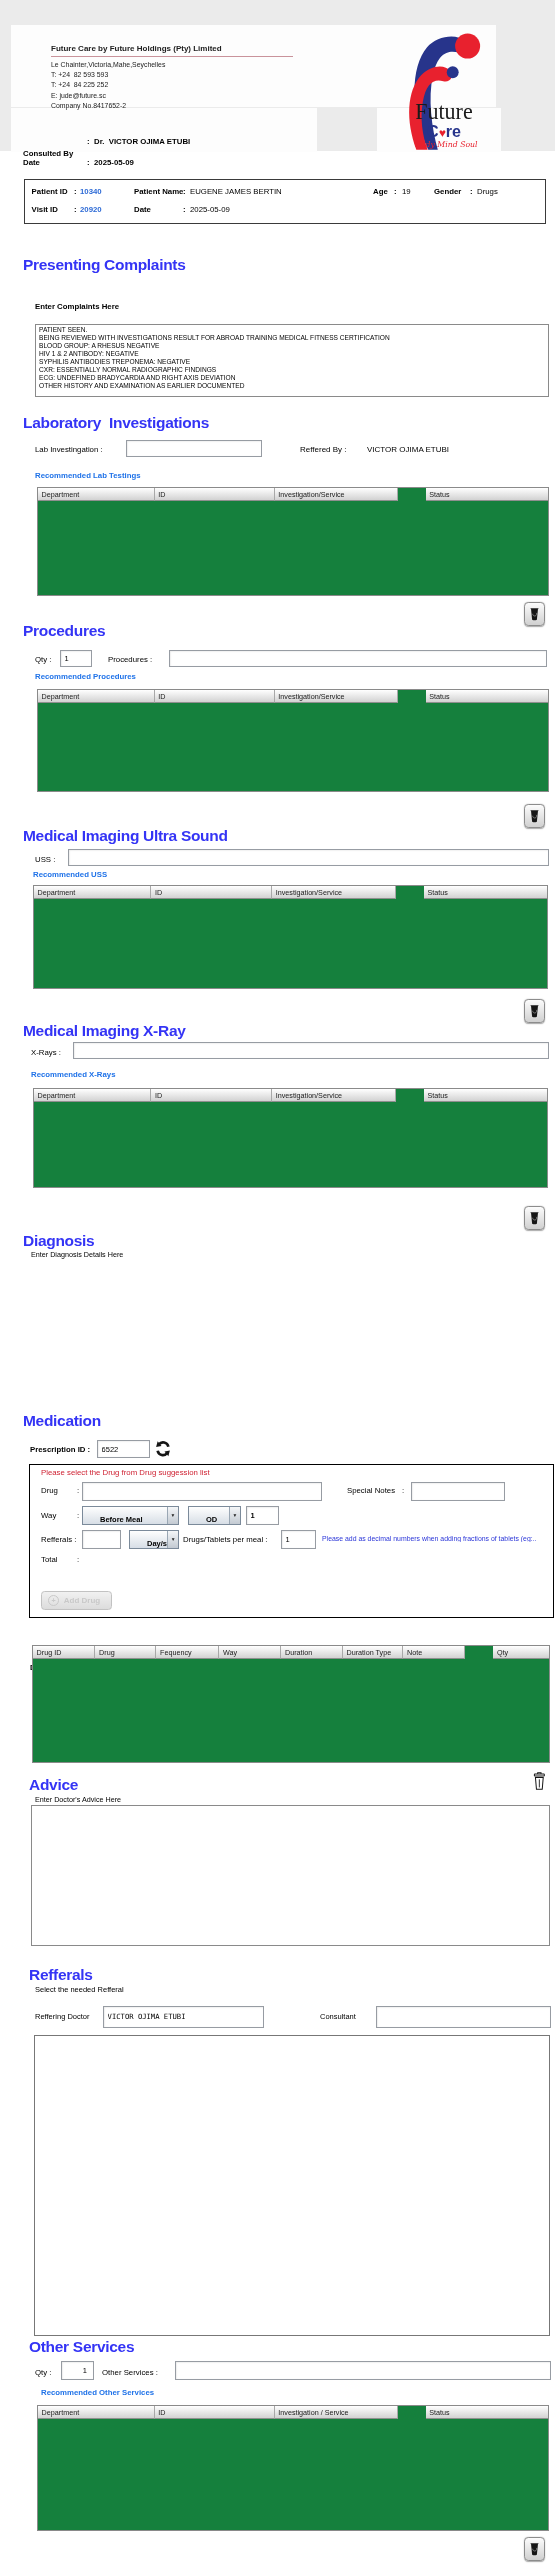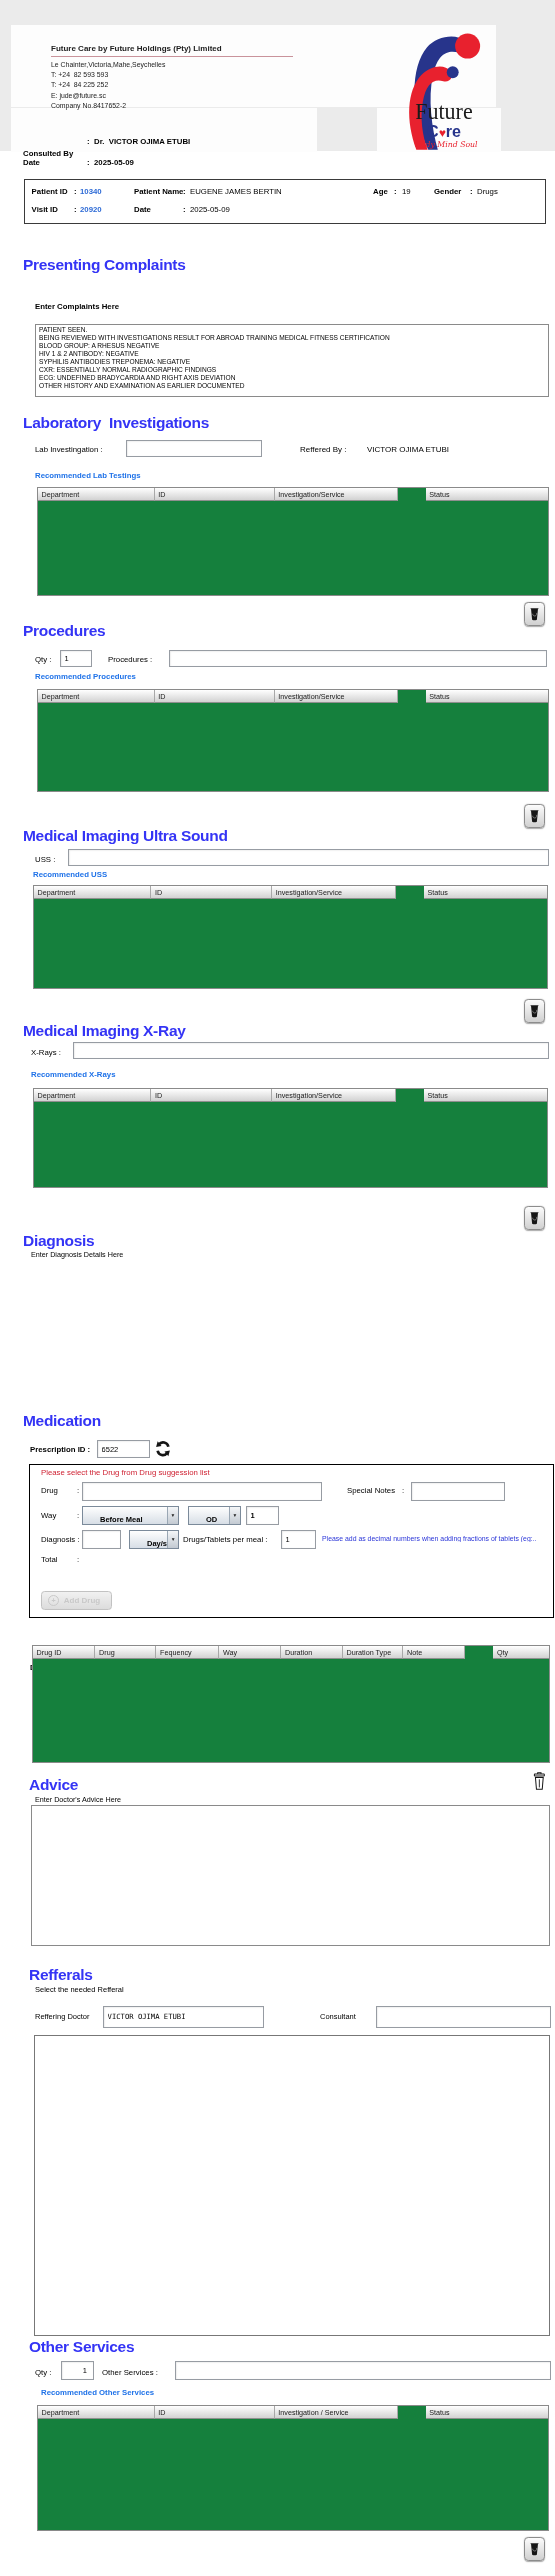--- a/index.html
+++ b/index.html
@@ -240,21 +240,21 @@
   <div class="combo" style="left:82px;top:1506px;width:97px;height:18.5px;">
     <span>Before Meal</span>
     <span class="arrowbtn">▼</span>
   </div>
   <div class="combo" style="left:188px;top:1506px;width:53px;height:18.5px;">
     <span>OD</span>
     <span class="arrowbtn">▼</span>
   </div>
   <input class="inp" style="left: 246px; top: 1506px; width: 33px; height: 18.5px; font-weight: bold;" value="1">
 
-  <span class="abs rlab" style="left:41px;top:1535px;">Diagnosis :</span>
+  <span class="abs rlab" style="left:41px;top:1535px;">Refferals :</span>
   <input class="inp" style="left: 82px; top: 1530px; width: 39px; height: 18.5px;">
   <div class="combo" style="left:129px;top:1530px;width:50px;height:18.5px;">
     <span>Day/s</span>
     <span class="arrowbtn">▼</span>
   </div>
   <span class="abs rlab" style="left:183px;top:1535px;">Drugs/Tablets per meal :</span>
   <input class="inp" style="left: 281px; top: 1530px; width: 35px; height: 18.5px;" value="1">
   <div class="abs bluetext" style="left:322px;top:1535px;width:230px;">Please add as decimal numbers when adding fractions of tablets (eg:..</div>
 
   <span class="abs rlab" style="left:41px;top:1555px;">Total</span>

